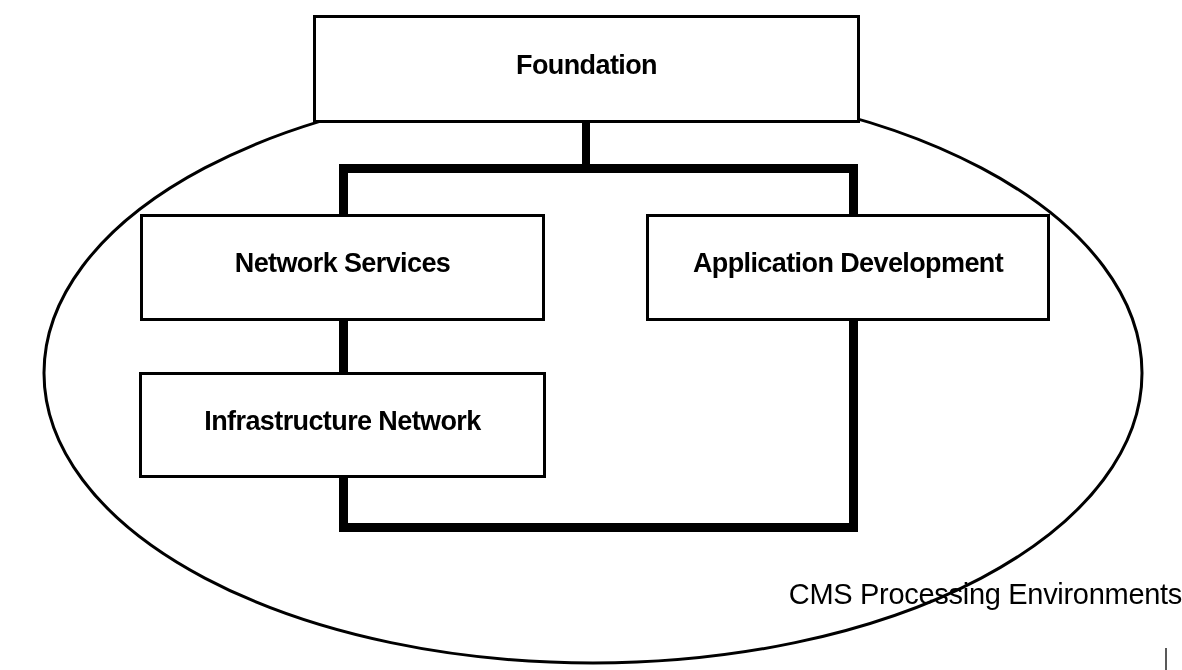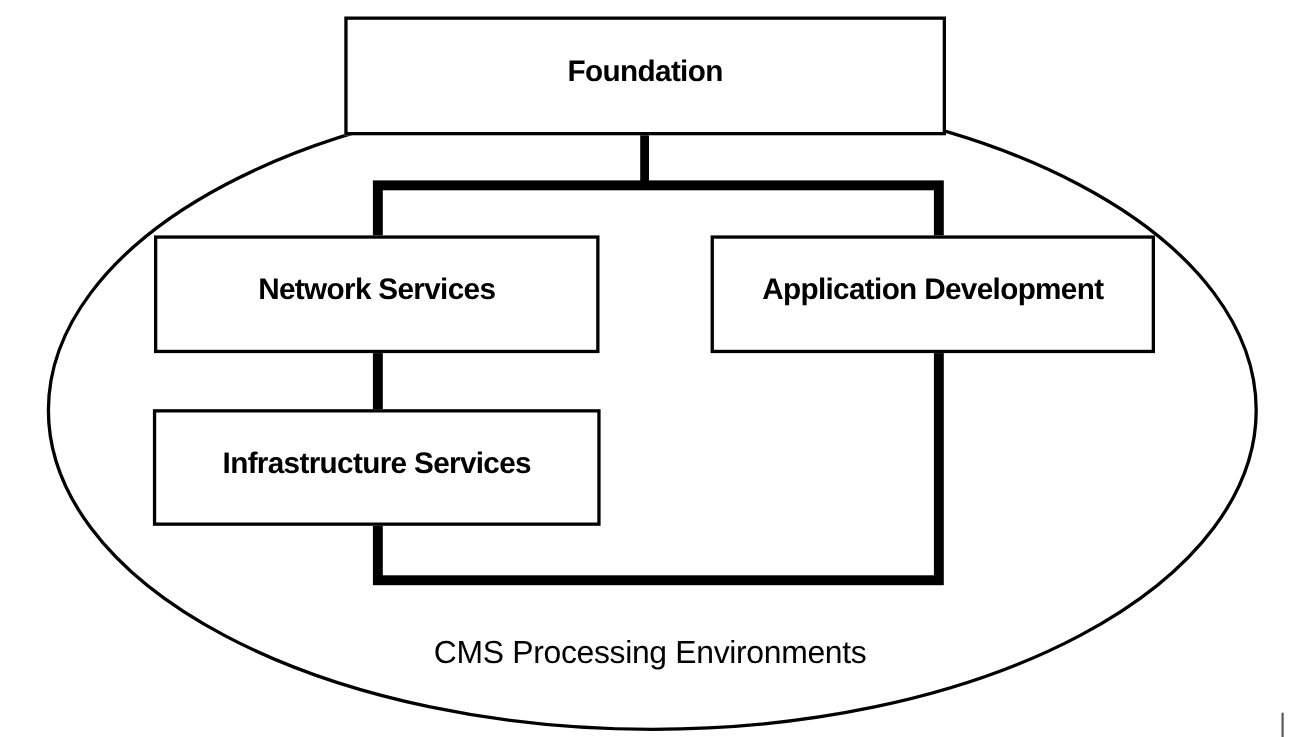--- a/index.html
+++ b/index.html
@@ -43,21 +43,21 @@
   #network-box      { left: 140px; top: 214px; width: 405px; height: 107px; }
   #appdev-box       { left: 646px; top: 214px; width: 404px; height: 107px; }
   #infra-box        { left: 139px; top: 372px; width: 407px; height: 106px; }
   #datamgmt-box     { left: 648px; top: 371px; width: 407px; height: 107px; }
   #ellipse-caption {
     position: absolute;
     z-index: 2;
     left: 0;
     top: 578px;
     width: 1182px;
-    text-align: center;
+    text-align: right;
     font-size: 29px;
     font-weight: normal;
     letter-spacing: -0.3px;
     color: #000000;
     white-space: nowrap;
   }
 </style>
 </head>
 <body>
 
@@ -80,19 +80,19 @@
 
   <div id="appdev-box" class="node-box">
     <span class="node-label">Application Development</span>
   </div>
 
   <div id="network-box" class="node-box">
     <span class="node-label">Network Services</span>
   </div>
 
   <div id="infra-box" class="node-box">
-    <span class="node-label">Infrastructure Services</span>
+    <span class="node-label">Infrastructure Network</span>
   </div>
 
 
   <div id="ellipse-caption">CMS Processing Environments</div>
 
 </div>
 
 </body></html>

